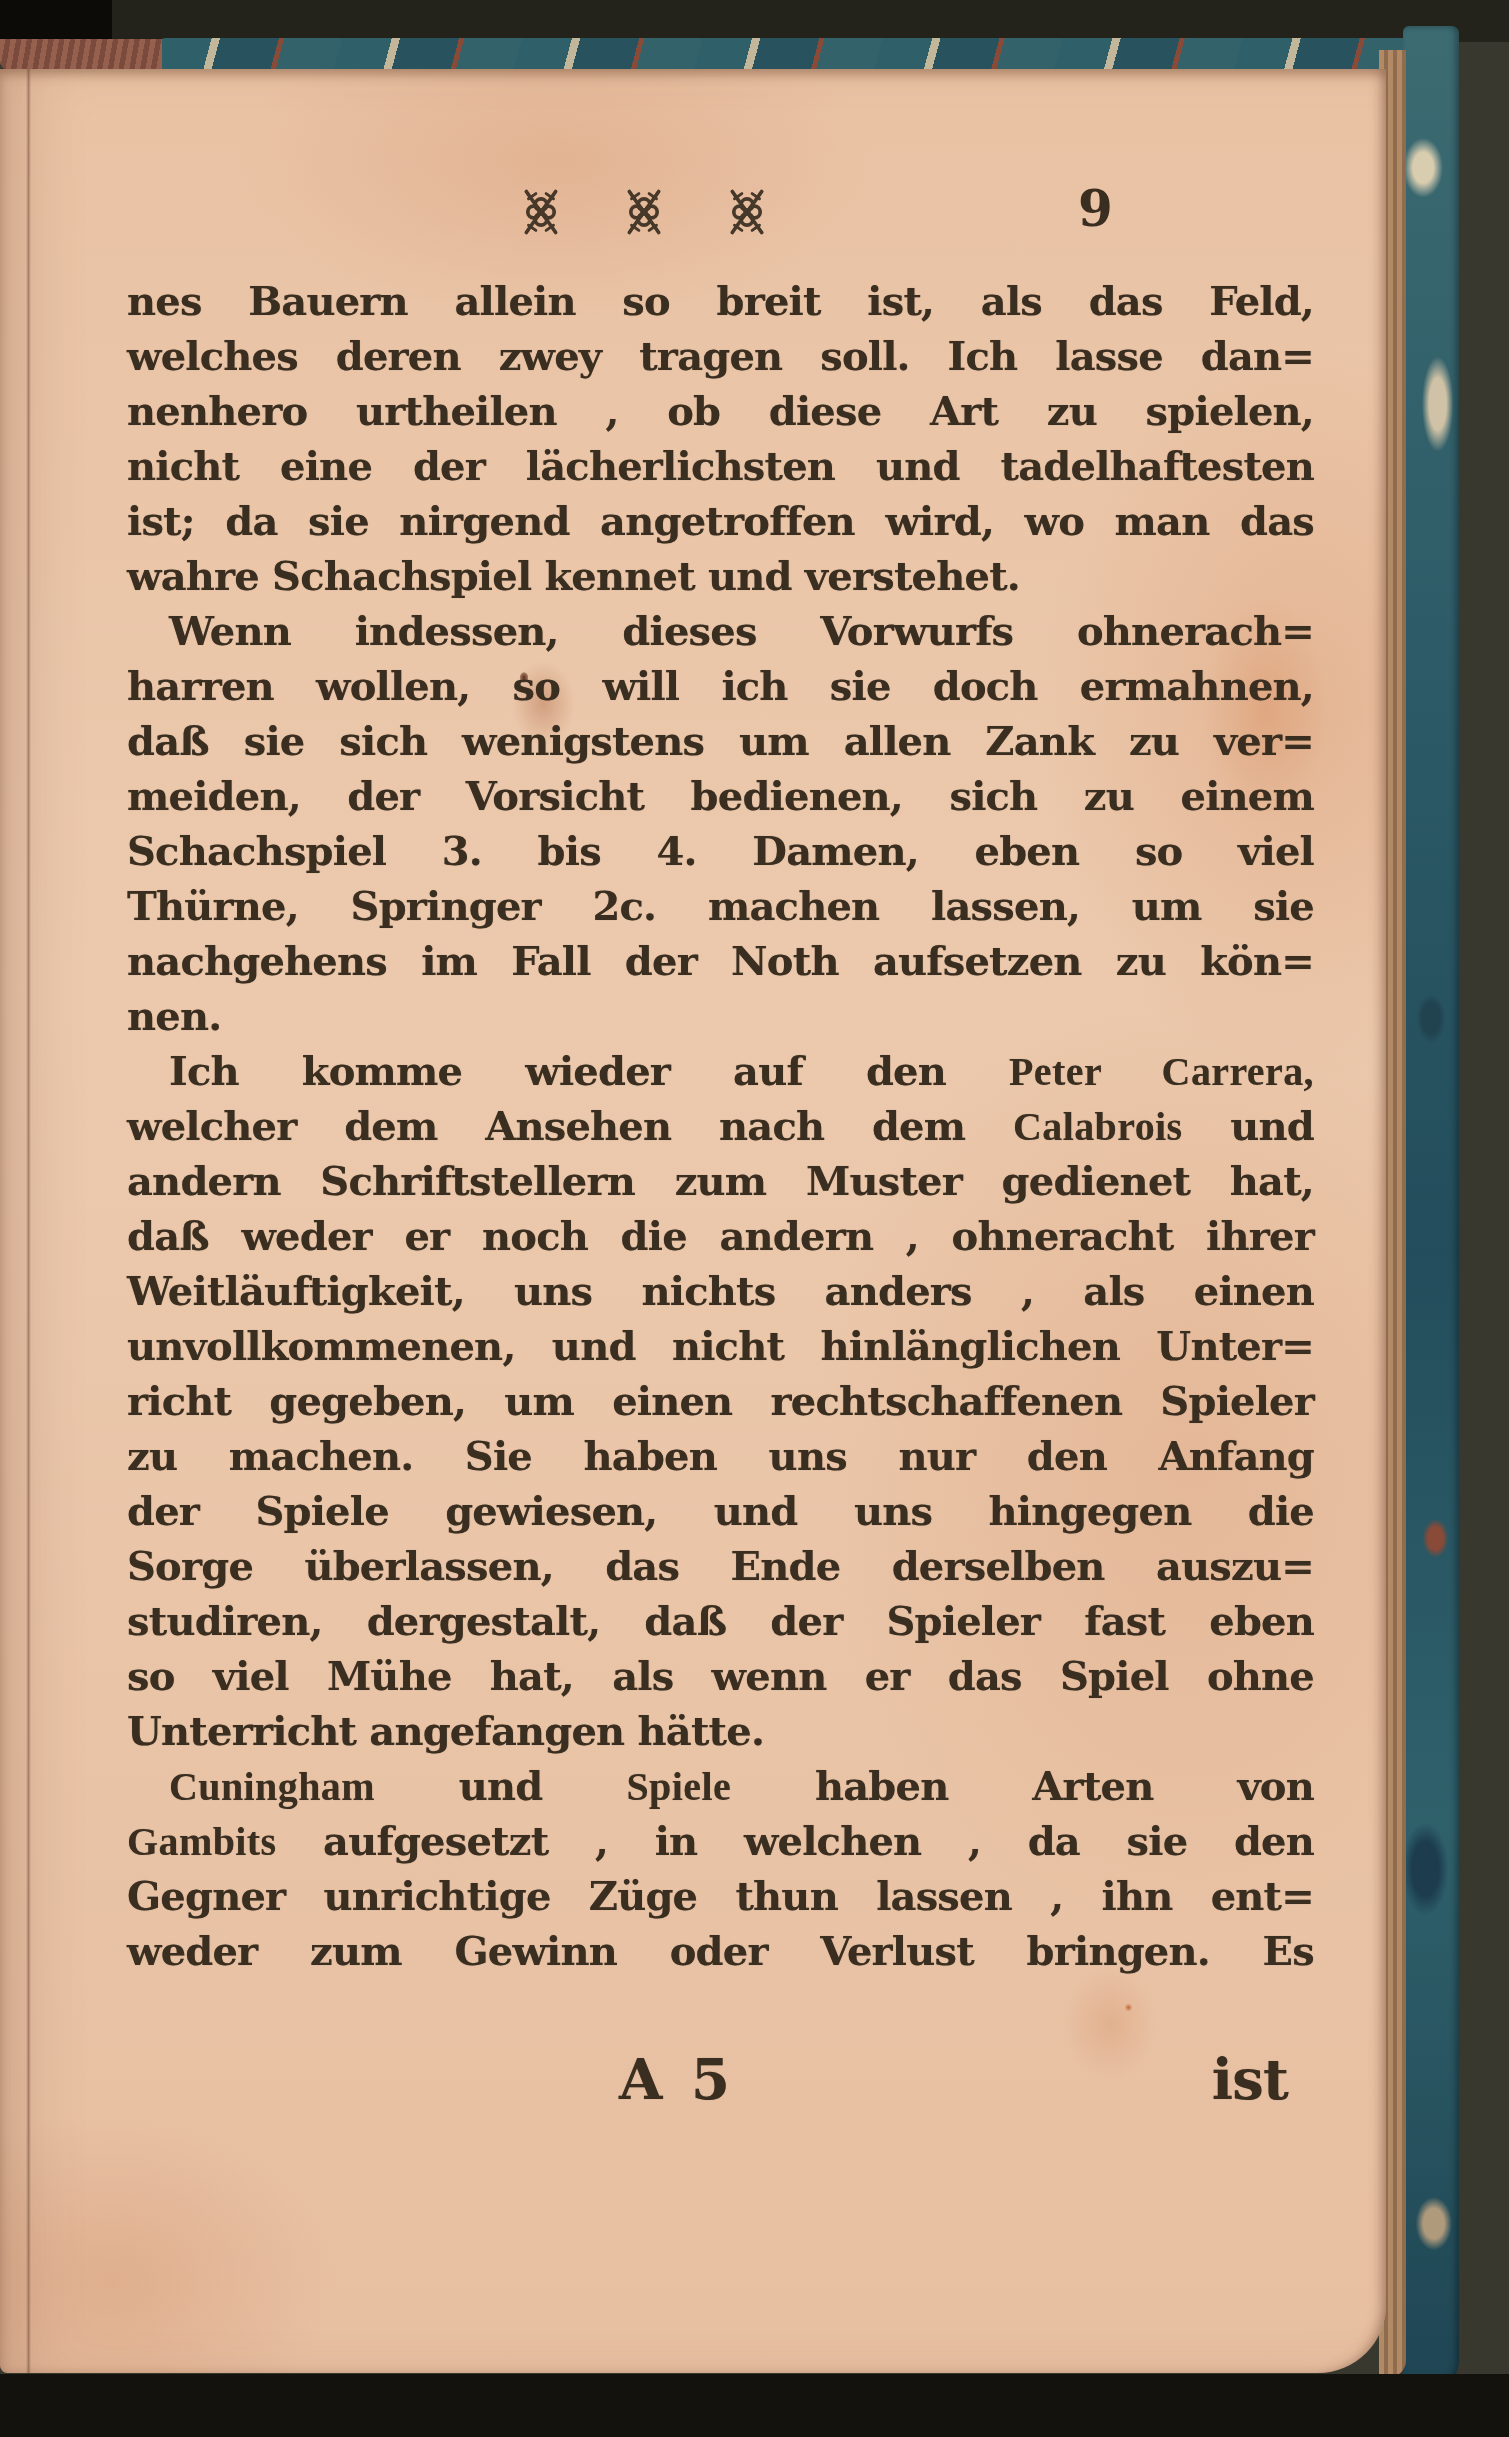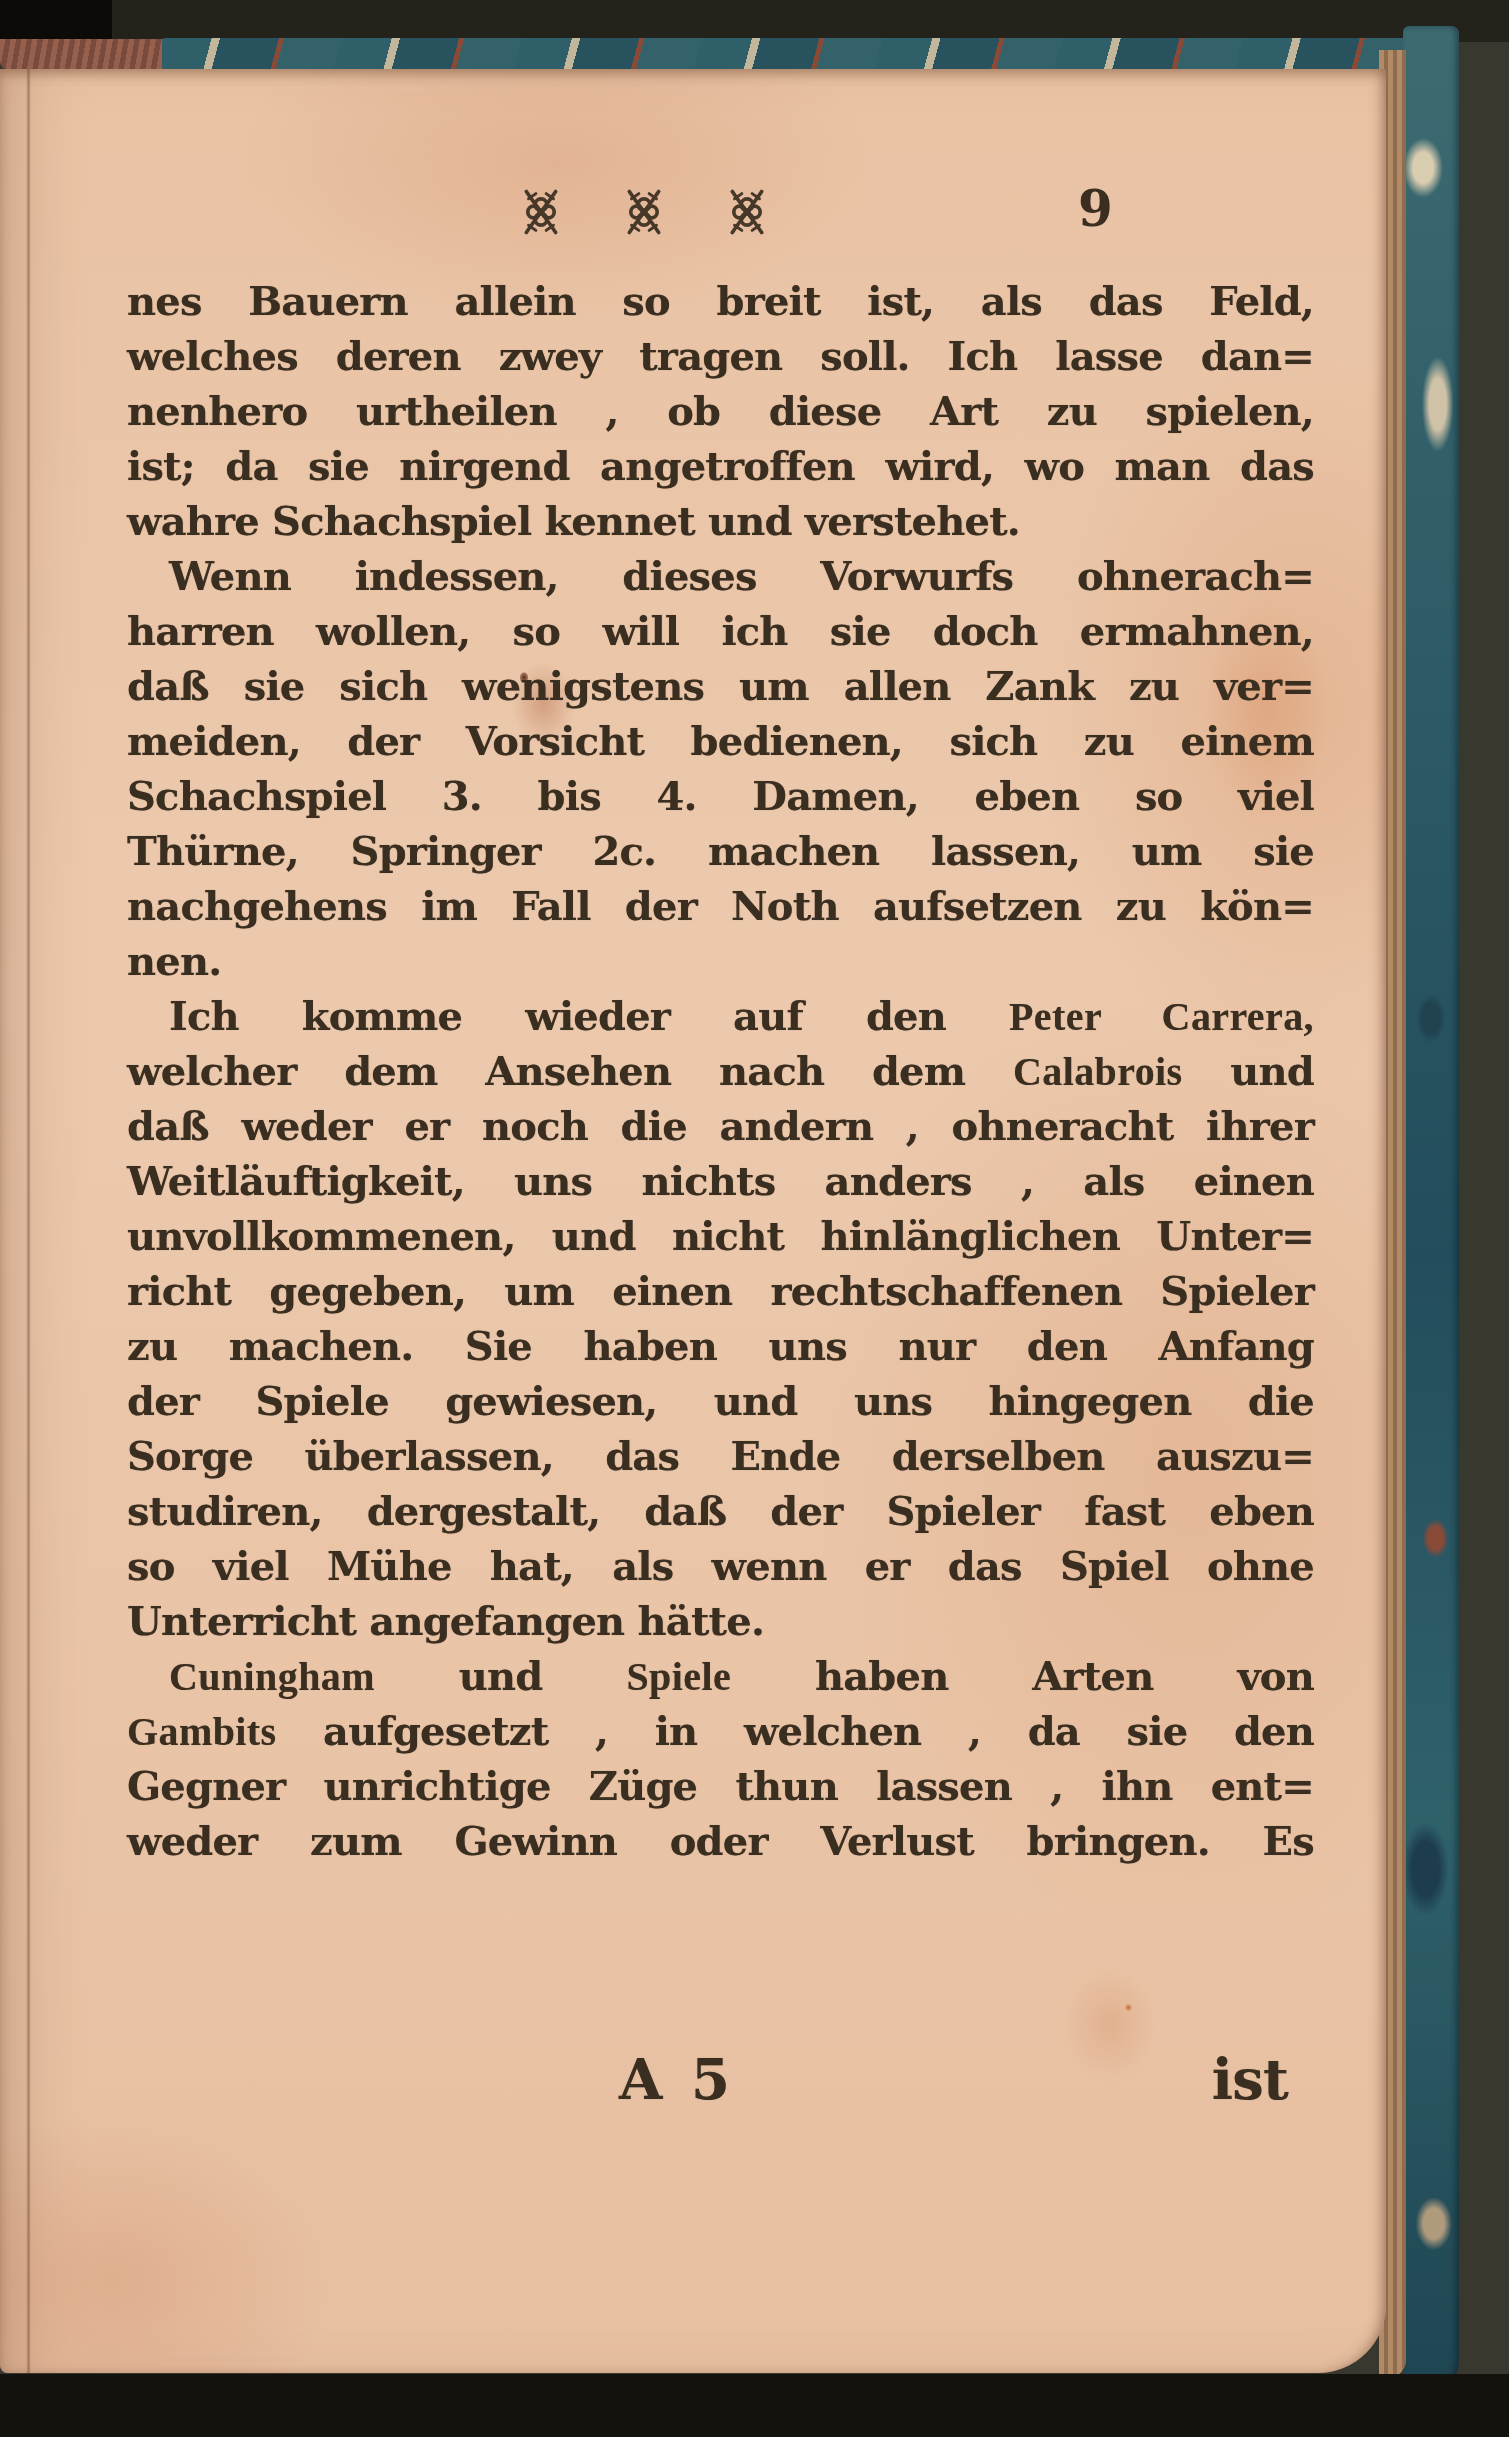--- a/index.html
+++ b/index.html
@@ -139,32 +139,34 @@
         <circle cx="30" cy="40" r="5" fill="currentColor"></circle>
       </svg>
     </div>
 
     <div class="page-number">9</div>
 
     <div id="text-block">
         <div class="line fill"><span class="fraktur">nes Bauern allein so breit ist, als das Feld,</span></div>
         <div class="line fill"><span class="fraktur">welches deren zwey tragen soll.  Ich lasse dan=</span></div>
         <div class="line fill"><span class="fraktur">nenhero  urtheilen , ob diese Art zu spielen,</span></div>
+        <div class="line fill"><span class="fraktur">nicht eine der lächerlichsten und tadelhaftesten</span></div>
         <div class="line fill"><span class="fraktur">ist; da sie nirgend angetroffen wird, wo man das</span></div>
         <div class="line"><span class="fraktur">wahre Schachspiel kennet und verstehet.</span></div>
         <div class="line fill indent"><span class="fraktur">Wenn indessen, dieses Vorwurfs ohnerach=</span></div>
         <div class="line fill"><span class="fraktur">harren wollen, so will ich sie doch ermahnen,</span></div>
         <div class="line fill"><span class="fraktur">daß sie sich wenigstens um allen Zank zu ver=</span></div>
         <div class="line fill"><span class="fraktur">meiden, der Vorsicht bedienen, sich zu einem</span></div>
         <div class="line fill"><span class="fraktur">Schachspiel 3. bis 4. Damen, eben so viel</span></div>
         <div class="line fill"><span class="fraktur">Thürne, Springer 2c. machen lassen, um sie</span></div>
         <div class="line fill"><span class="fraktur">nachgehens im Fall der Noth aufsetzen zu kön=</span></div>
         <div class="line"><span class="fraktur">nen.</span></div>
         <div class="line fill indent"><span class="fraktur">Ich komme wieder auf den </span><span class="antiqua">Peter Carrera,</span></div>
         <div class="line fill"><span class="fraktur">welcher dem Ansehen nach dem </span><span class="antiqua">Calabrois</span><span class="fraktur"> und</span></div>
+        <div class="line fill"><span class="fraktur">andern Schriftstellern zum Muster gedienet hat,</span></div>
         <div class="line fill"><span class="fraktur">daß weder er noch die andern , ohneracht ihrer</span></div>
         <div class="line fill"><span class="fraktur">Weitläuftigkeit, uns nichts anders , als einen</span></div>
         <div class="line fill"><span class="fraktur">unvollkommenen, und nicht hinlänglichen Unter=</span></div>
         <div class="line fill"><span class="fraktur">richt gegeben, um einen rechtschaffenen Spieler</span></div>
         <div class="line fill"><span class="fraktur">zu machen.  Sie haben uns nur den Anfang</span></div>
         <div class="line fill"><span class="fraktur">der Spiele gewiesen, und uns hingegen die</span></div>
         <div class="line fill"><span class="fraktur">Sorge überlassen, das Ende derselben auszu=</span></div>
         <div class="line fill"><span class="fraktur">studiren, dergestalt, daß der Spieler fast eben</span></div>
         <div class="line fill"><span class="fraktur">so viel Mühe hat, als wenn er das Spiel ohne</span></div>
         <div class="line"><span class="fraktur">Unterricht angefangen hätte.</span></div>

